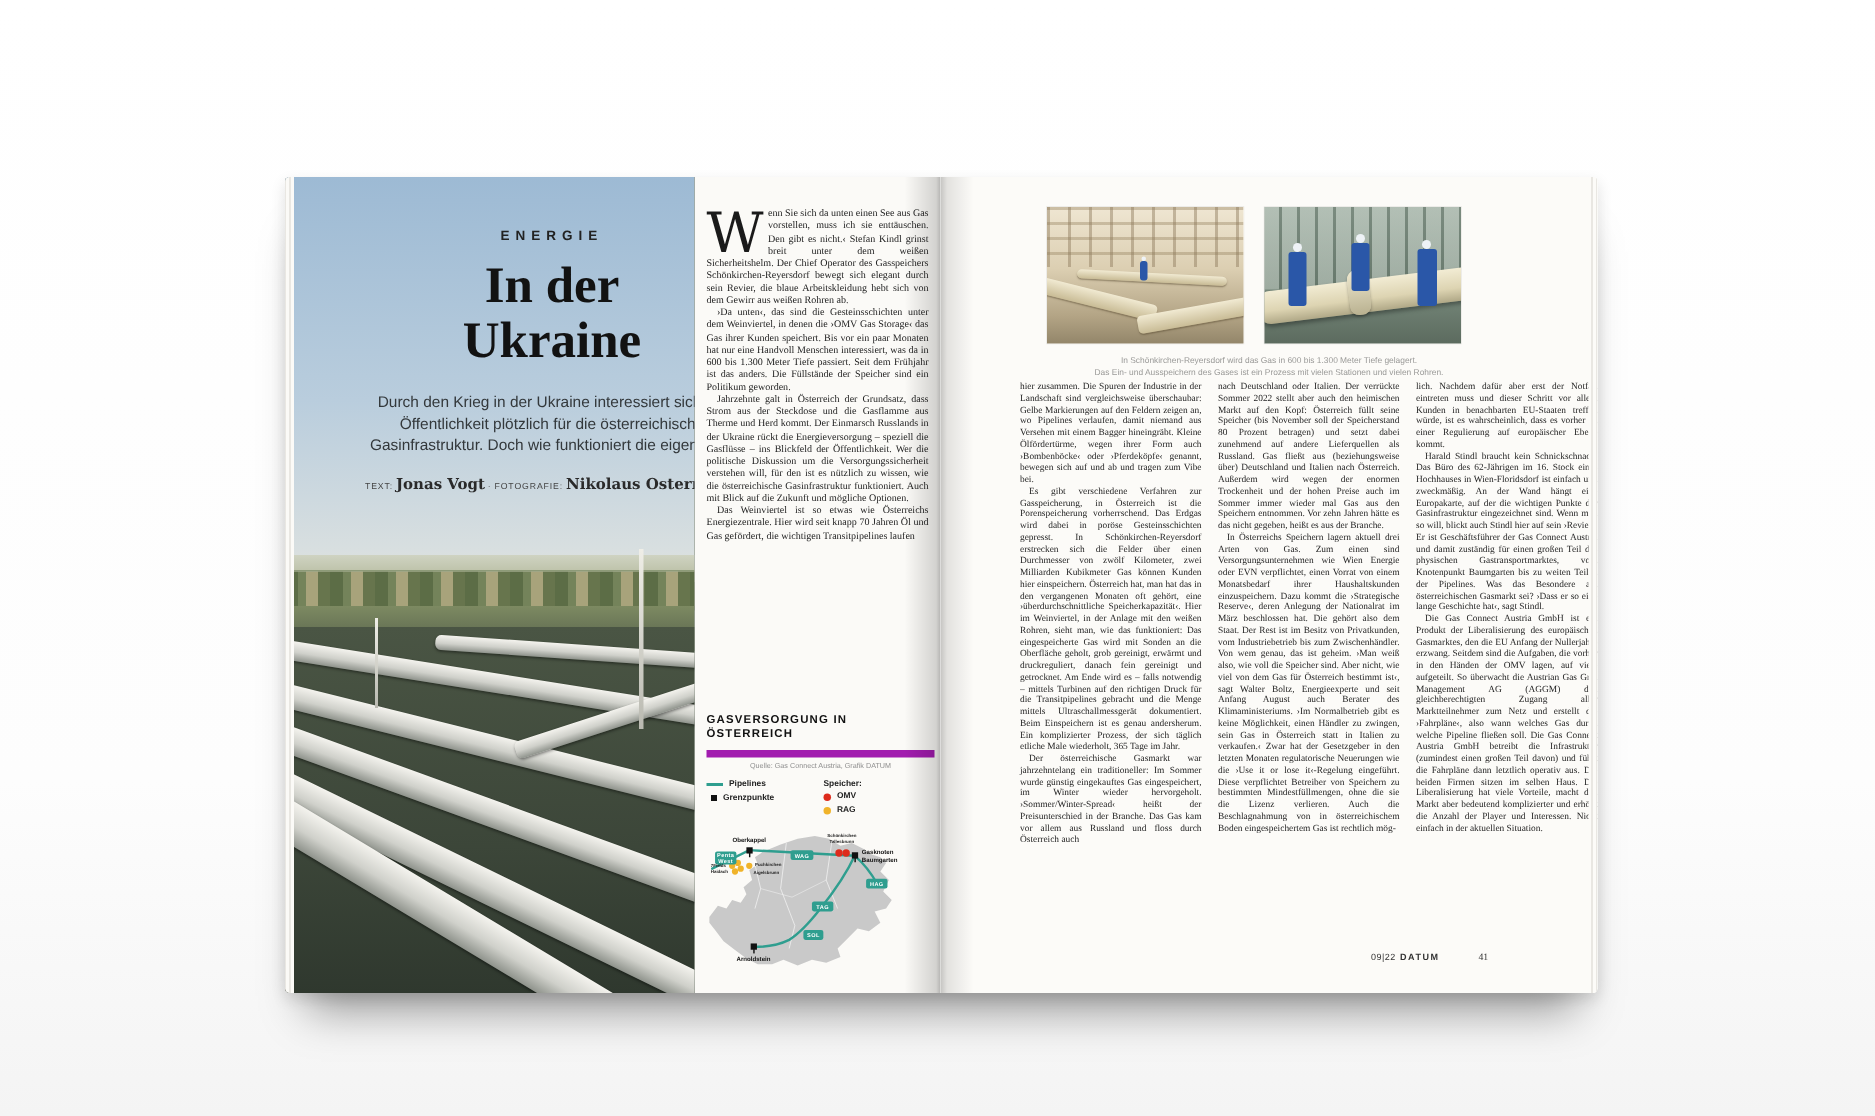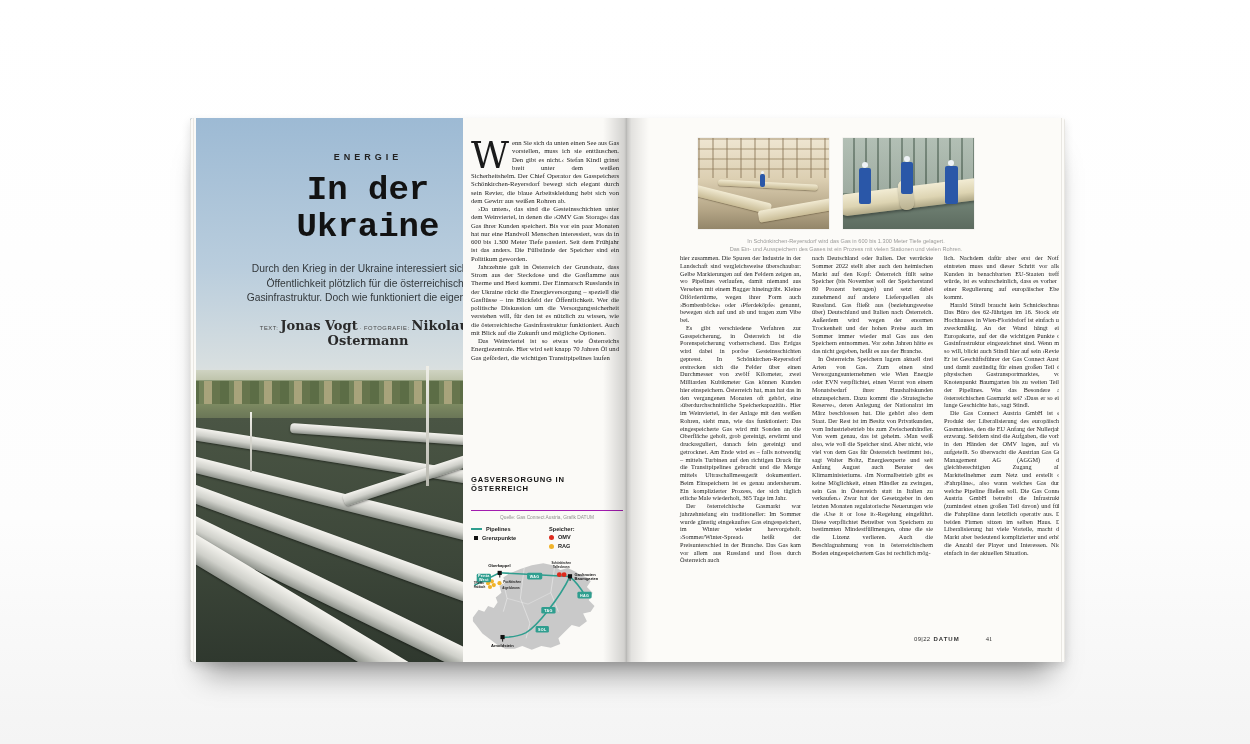--- a/index.html
+++ b/index.html
@@ -36,38 +36,38 @@
      background:linear-gradient(#7d8a62,#55604a);}
   .hero .pipes{position:absolute;left:0;top:300px;width:100%;height:244px;
      background:linear-gradient(#4a5544 0%,#3c4639 60%,#2f382e 100%);}
   .pipe{position:absolute;border-radius:4px;background:linear-gradient(#f4f3ee 0%,#cfd0ca 55%,#8f938c 100%);
         box-shadow:0 1px 2px rgba(0,0,0,.45);}
   .pole{position:absolute;background:linear-gradient(#efeee7,#b9b9b0);width:3px;}
 
   
   .headline{position:absolute;left:28px;top:34px;width:300px;text-align:center;z-index:5;color:#1c1c1c;}
   .kicker{font-family:"Liberation Sans",sans-serif;font-size:9px;font-weight:bold;letter-spacing:4px;color:#222;}
-  .title{font-family:Liberation Mono, monospace;font-weight:bold;font-size:34px;line-height:37px;margin-top:10px;color:#121212;}
+  .title{font-family:Liberation Serif, serif;font-weight:bold;font-size:34px;line-height:37px;margin-top:10px;color:#121212;}
   .intro{font-family:"Liberation Sans",sans-serif;font-size:10.3px;line-height:14.5px;color:#33383b;margin:16px 18px 0 18px;}
   .byline{margin-top:12px;font-size:7.5px;color:#2a2a2a;}
   .byline .lab{font-family:"Liberation Sans",sans-serif;font-size:5.8px;letter-spacing:.6px;color:#444;}
-  .byline .nam{font-weight:bold;font-family:"DejaVu Serif",serif;font-size:13px;text-align:right;}
+  .byline .nam{font-weight:bold;font-family:"DejaVu Serif",serif;font-size:10px;text-align:right;}
 
   
   .strip{position:absolute;left:273px;top:0;width:164px;height:544px;padding:0;}
   .colL{position:absolute;left:8px;top:21px;width:148px;font-size:6.7px;line-height:8.25px;
         text-align:justify;color:#232323;}
   .colL p{margin:0;}
   .colL p + p{text-indent:7px;}
   .dropcap{float:left;font-family:"DejaVu Serif",serif;font-size:37px;line-height:30px;padding:2px 3px 0 0;color:#1a1a1a;}
 
   
   .graphic{position:absolute;left:8px;top:357px;width:152px;}
   .g-head{font-family:"Liberation Sans",sans-serif;font-weight:bold;font-size:7.6px;letter-spacing:.8px;
-          color:#111;padding-bottom:17px;border-bottom:1px solid #a21caf;}
+          color:#111;padding-bottom:7px;border-bottom:5px solid #a21caf;}
   .g-src{font-family:"Liberation Sans",sans-serif;font-size:4.8px;color:#8f8f8f;text-align:center;margin-top:4px;}
   .legend{display:flex;margin-top:6px;font-family:"Liberation Sans",sans-serif;font-size:5.6px;font-weight:bold;color:#222;}
   .leg-left{width:78px;}
   .leg-item{display:flex;align-items:center;margin-bottom:3px;}
   .sym-line{width:11px;height:2px;background:#2f9e8f;margin-right:4px;}
   .sym-sq{width:4px;height:4px;background:#111;margin-right:4px;margin-left:3px;}
   .dot{width:5px;height:5px;border-radius:50%;margin-right:4px;}
   .map-wrap{margin-top:2px;}
 
   

